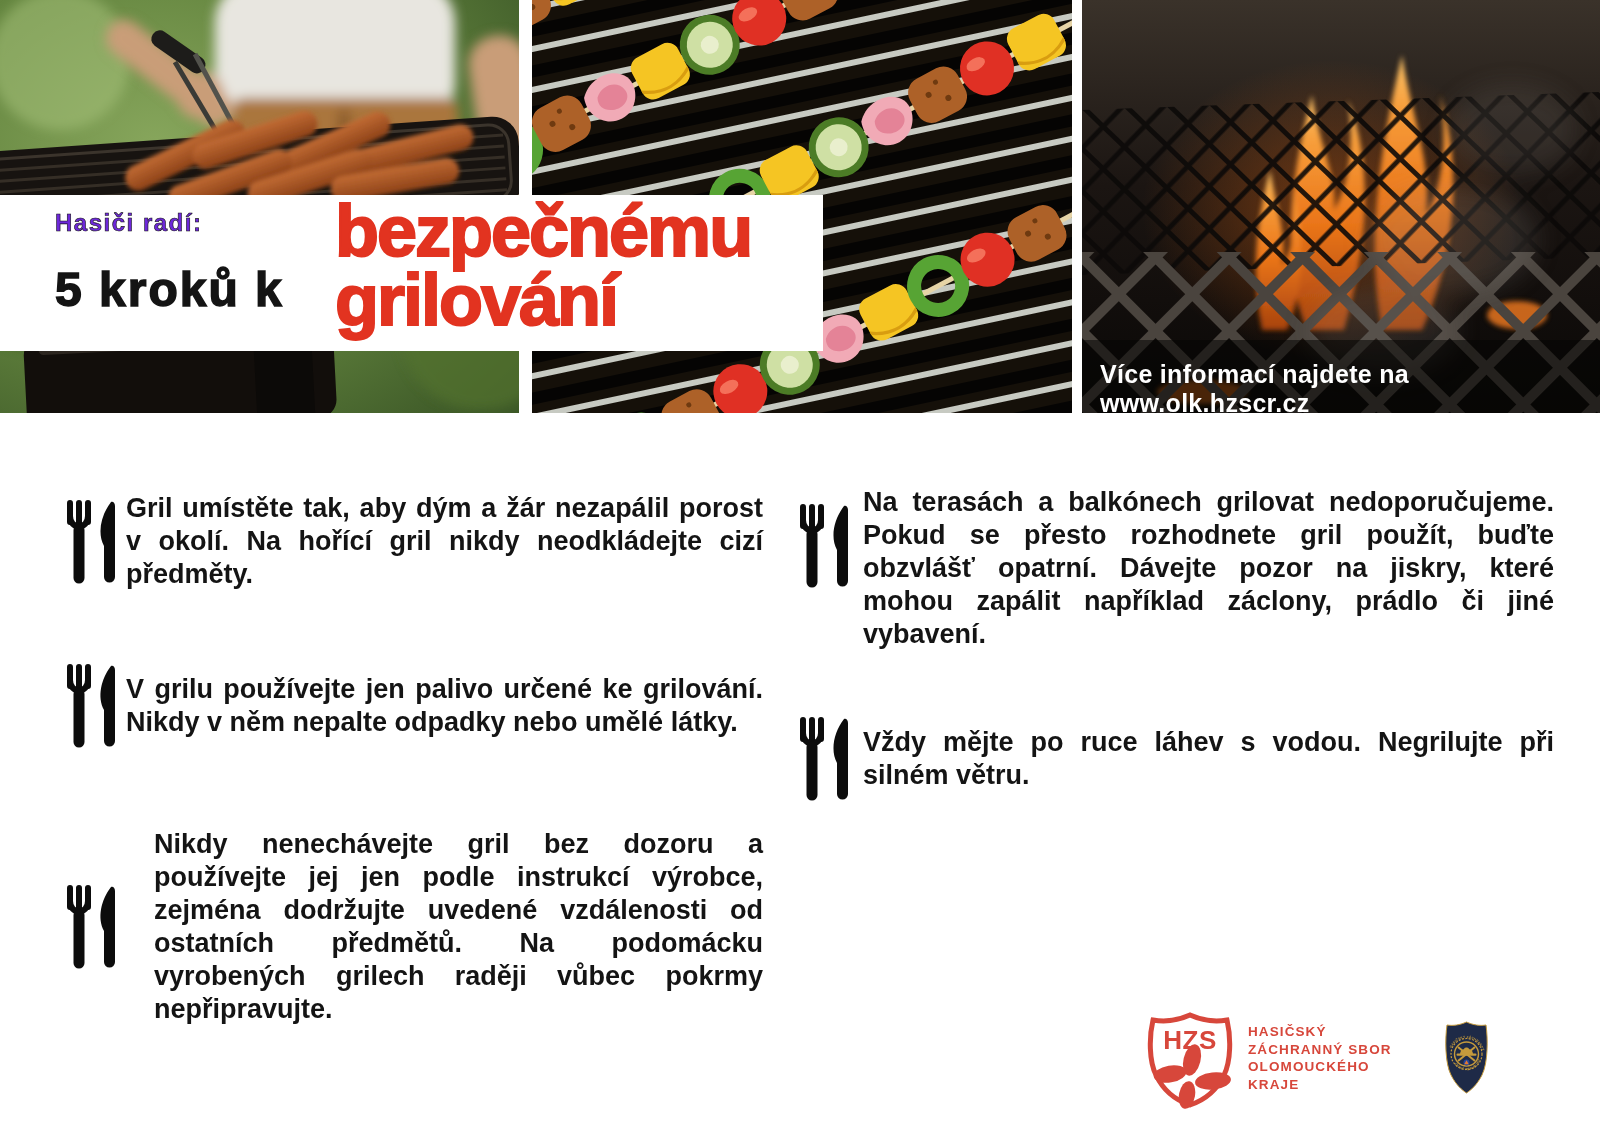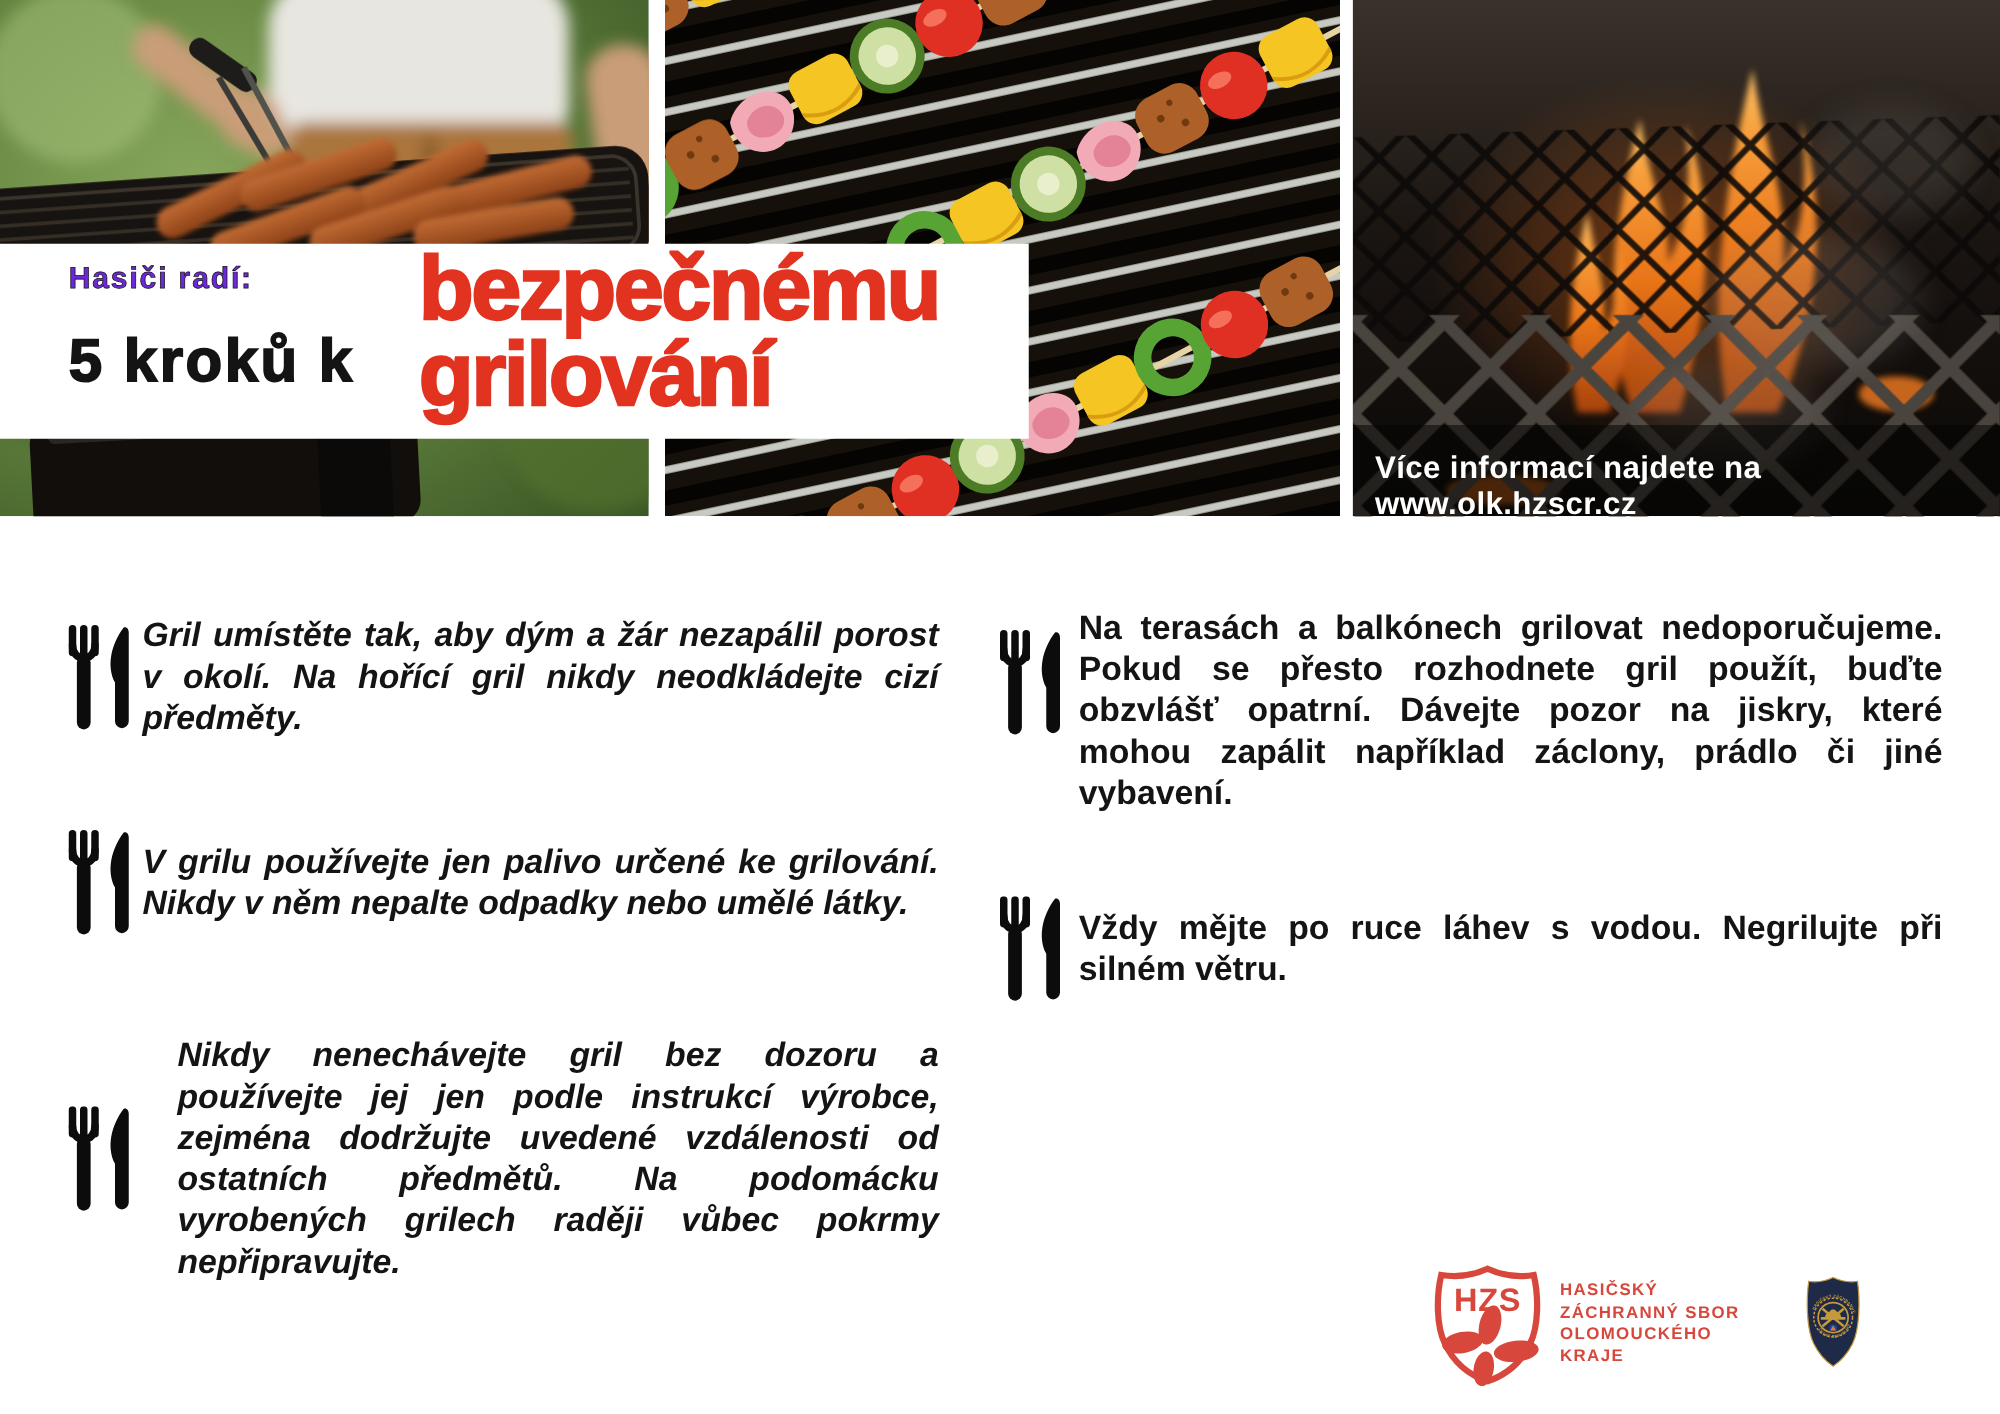--- a/index.html
+++ b/index.html
@@ -21,21 +21,21 @@
           font-weight:700;letter-spacing:-2px;color:#e23320;-webkit-text-stroke:2px #e23320;}
   .title-red span{display:block;}
 
   .moreinfo{position:absolute;left:1100px;top:349px;width:455px;text-align:left;
           color:#ffffff;font-size:25px;line-height:29px;font-weight:700;letter-spacing:.3px;margin-top:11px;}
 
   .tip{position:absolute;display:flex;align-items:center;}
   .tip .ico{flex:0 0 54px;}
   .tip .txt{font-size:27px;line-height:33px;font-weight:700;color:#141414;
             text-align:justify;margin:0;}
-  .tipL{left:52px;width:699px;font-style:italic;}
+  .tipL{left:64px;width:699px;}
   .tipL .ico{margin-right:8px;}
   .tipR{left:797px;width:757px;}
   .tipR .ico{margin-right:12px;}
   #tl1{top:492px;} #tl2{top:664px;} #tl3{top:828px;gap:28px;}
   #tr1{top:486px;} #tr2{top:717px;justify-content:flex-end;} #tr3{top:845px;}
   #tr1 .ico{align-self:flex-start;margin-top:18px;}
 
   .hzs-logo{position:absolute;left:1141px;top:1011px;width:98px;height:98px;}
   .org-text{position:absolute;left:1248px;top:1023px;font-size:13.5px;line-height:17.6px;
             letter-spacing:1.1px;font-weight:700;color:#d7473b;}

